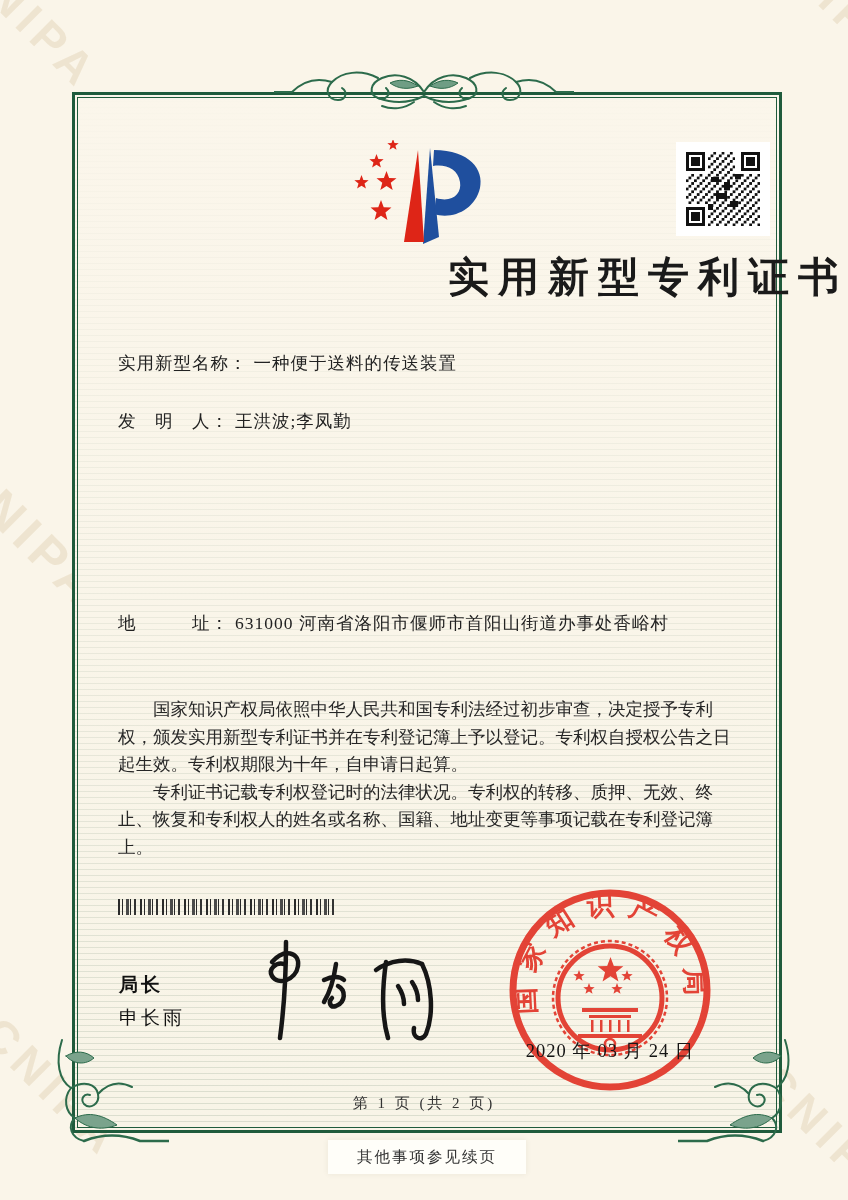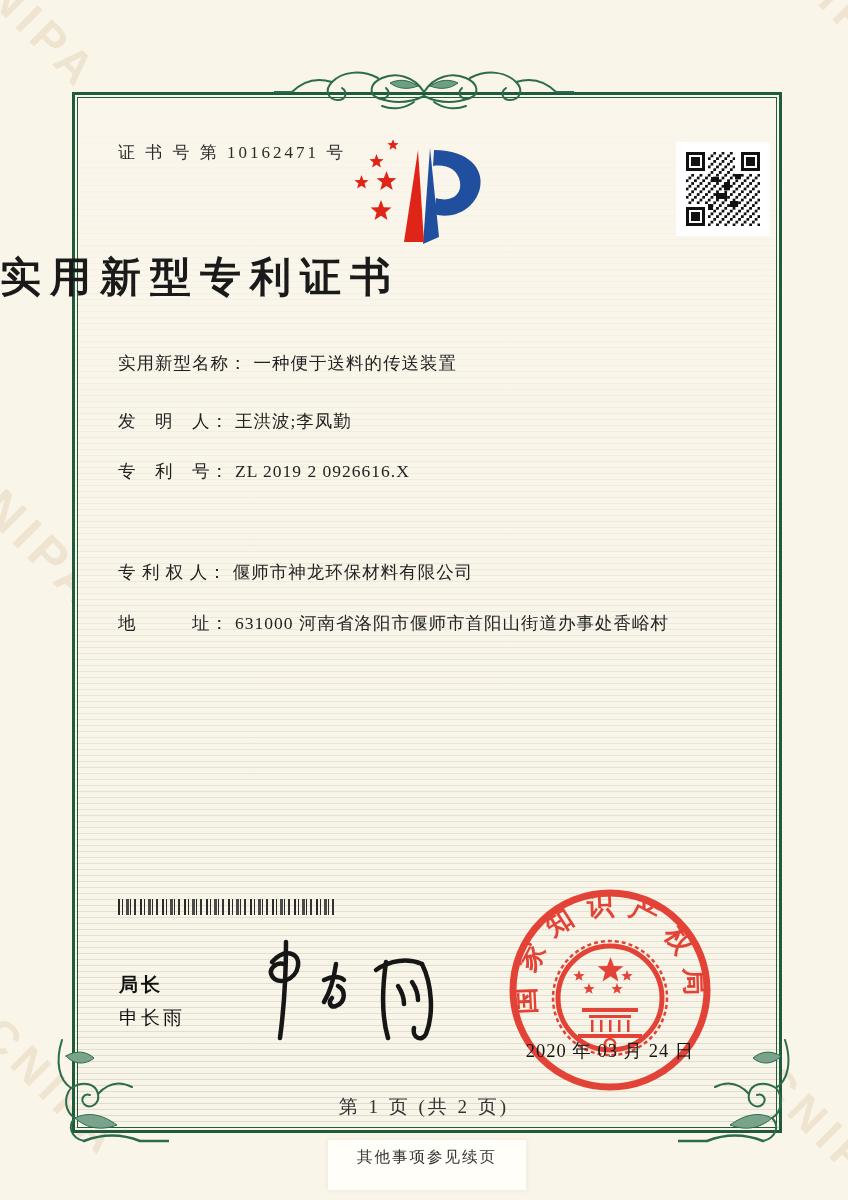--- a/index.html
+++ b/index.html
@@ -31,21 +31,21 @@
   .flourish{left:424px;top:62px;transform:translateX(-50%);}
   .orn-bl{left:54px;top:1038px;}
   .orn-br{left:678px;top:1038px;transform:scaleX(-1);}
 
   
   .cert-no{position:absolute;left:118px;top:141px;font-size:17px;letter-spacing:3px;color:#2b2b2b;z-index:3;}
   .logo{position:absolute;left:342px;top:140px;z-index:3;}
   .qr-box{position:absolute;left:676px;top:142px;width:94px;height:94px;background:#fff;z-index:3;
           display:flex;align-items:center;justify-content:center;}
 
-  .title{position:absolute;left:0;right:0;top:250px;text-align:left;font-size:41px;font-weight:bold;
+  .title{position:absolute;left:0;right:0;top:250px;text-align:right;font-size:41px;font-weight:bold;
          letter-spacing:9px;color:#1a1a1a;z-index:3;}
 
   
   .row{position:absolute;left:118px;font-size:17.5px;letter-spacing:1px;color:#222;white-space:nowrap;z-index:3;}
   .r0{top:351px}.r1{top:409px}.r2{top:459px}.r3{top:509px}.r4{top:560px}.r5{top:611px}.r6{top:659px}
   .row .val{margin-left:6px;}
   .grant-no{position:absolute;left:350px;top:0;}
 
   
   .legal{position:absolute;left:118px;top:696px;width:616px;z-index:3;font-size:17.5px;
@@ -62,23 +62,23 @@
 
   .official{position:absolute;left:119px;z-index:3;font-family:"Liberation Sans","DejaVu Sans",sans-serif;
             font-size:19px;letter-spacing:3px;color:#111;}
   .official-title{top:972px;font-weight:bold;} .official-name{top:1005px;}
   .signature{position:absolute;left:238px;top:936px;z-index:4;}
 
   .seal{position:absolute;left:506px;top:886px;z-index:4;}
   .seal-date{position:absolute;left:506px;top:1038px;width:208px;text-align:center;z-index:5;
              font-size:18.5px;letter-spacing:1px;color:#151515;}
 
-  .page-num{position:absolute;left:0;right:0;top:1094px;text-align:center;font-size:19px;
+  .page-num{position:absolute;left:0;right:0;top:1094px;text-align:center;font-size:15px;
             letter-spacing:3px;color:#333;z-index:3;}
-  .note-box{position:absolute;left:328px;top:1140px;width:198px;height:50px;line-height:34px;
+  .note-box{position:absolute;left:328px;top:1140px;width:198px;height:34px;line-height:34px;
             text-align:center;background:#fffef9;box-shadow:0 0 6px rgba(60,60,40,.08);
             font-size:15.5px;letter-spacing:2px;color:#333;z-index:3;}
 </style>
 </head>
 <body>
 
 <div id="page">
 
   <div class="wm wm-tl">CNIPA</div>
   <div class="wm wm-tr">CNIPA</div>
@@ -118,21 +118,20 @@
     <g stroke="#2c6b4b" fill="none" stroke-width="2" stroke-linecap="round">
       <path d="M8,2 C1,24 5,42 17,50 C9,60 11,74 21,80 C13,88 17,100 30,103"></path>
       <path d="M17,50 C30,42 42,46 44,56 C46,66 36,72 30,66 C26,61 30,55 36,57"></path>
       <path d="M21,80 C35,73 49,77 63,87 C50,92 34,92 21,80 Z" fill="#7aa38c" stroke-width="1"></path>
       <path d="M30,103 C48,96 68,96 86,103 L115,103" stroke-width="2.5"></path>
       <path d="M44,56 C54,45 66,43 78,49"></path>
       <path d="M12,18 C22,12 32,13 40,20 C32,27 20,27 12,18 Z" fill="#7aa38c" stroke-width="1"></path>
     </g>
   </svg>
 
-  <div class="cert-no">证 书 号 第 10162471 号</div>
 
   <svg class="logo" width="150" height="112" viewBox="0 0 150 112">
     <symbol id="star" viewBox="-13 -13 26 26">
       <polygon points="0,-13 3.23,-4.45 12.36,-4.02 5.23,1.70 7.64,10.51 0,5.5 -7.64,10.51 -5.23,1.70 -12.36,-4.02 -3.23,-4.45"></polygon>
     </symbol>
 
     <g fill="#1f4f9e">
       <polygon points="88,8 81,104 97,97"></polygon>
       <path d="M92,10 C128,10 142,30 138,48 C133,70 110,80 92,74 L94,58 C110,63 120,54 118,42 C116,29 104,24 91,26 Z"></path>
     </g>
@@ -186,25 +185,25 @@
             <rect x="2" y="3" width="3" height="3" fill="#111"></rect>
           </g>
       </g>
     </svg>
   </div>
 
   <div class="title">实用新型专利证书</div>
 
   <div class="row r0"><span>实用新型名称：</span><span class="val">一种便于送料的传送装置</span></div>
   <div class="row r1"><span>发　明　人：</span><span class="val">王洪波;李凤勤</span></div>
-  <div class="row r2"><span>专　利　号：</span><span class="val">ZL 2019 2 0926616.X</span></div>
-  <div class="row r4"><span>专 利 权 人：</span><span class="val">偃师市神龙环保材料有限公司</span></div>
   <div class="row r5"><span>地　　　址：</span><span class="val">631000 河南省洛阳市偃师市首阳山街道办事处香峪村</span></div>
 
   <div class="legal">
+    <p>国家知识产权局依照中华人民共和国专利法经过初步审查，决定授予专利权，颁发实用新型专利证书并在专利登记簿上予以登记。专利权自授权公告之日起生效。专利权期限为十年，自申请日起算。</p>
+    <p>专利证书记载专利权登记时的法律状况。专利权的转移、质押、无效、终止、恢复和专利权人的姓名或名称、国籍、地址变更等事项记载在专利登记簿上。</p>
   </div>
 
   <div class="barcode"></div>
 
   <div class="official official-title">局长</div>
   <div class="official official-name">申长雨</div>
   <svg class="signature" width="205" height="105" viewBox="0 0 205 105">
     <g stroke="#161616" stroke-width="4.5" fill="none" stroke-linecap="round" stroke-linejoin="round">
       <path d="M34,26 C46,12 62,16 60,30 C58,44 40,50 34,40 C30,33 38,26 46,28"></path>
       <path d="M48,6 C48,34 46,72 42,102"></path>

